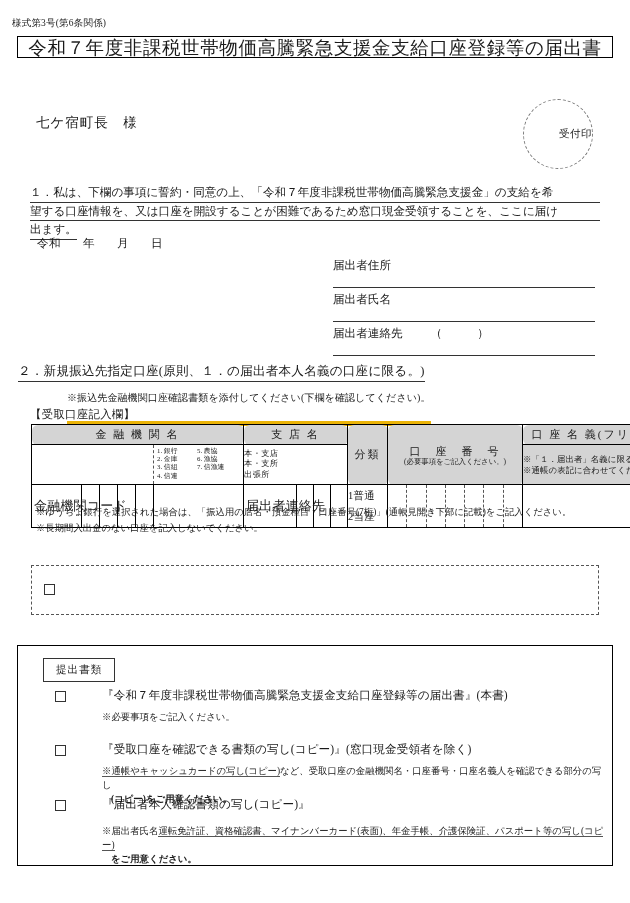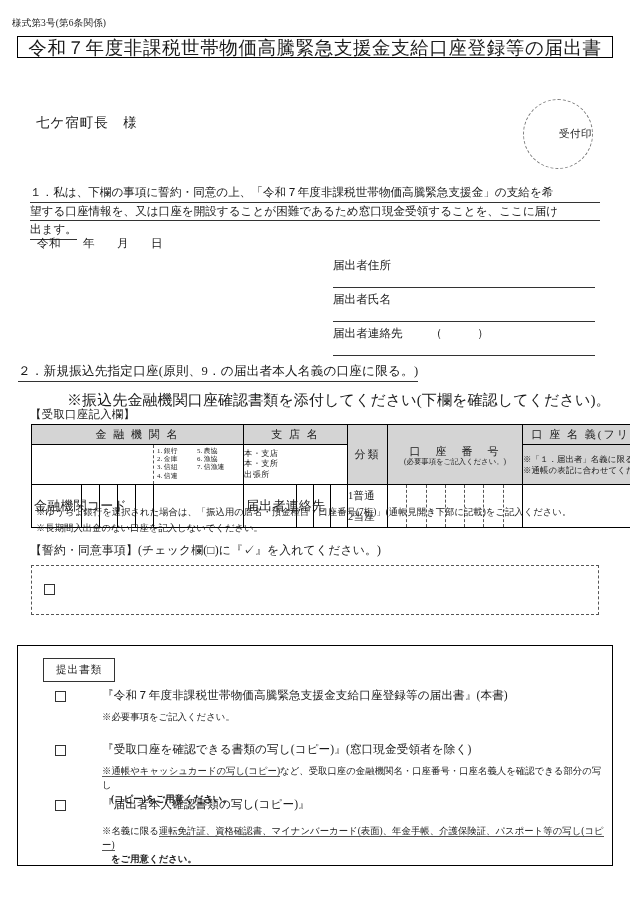--- a/index.html
+++ b/index.html
@@ -142,23 +142,23 @@
     font-size: 12.6px;
     letter-spacing: 0.2px;
     border-bottom: 1px solid #333;
     padding-bottom: 1px;
     white-space: nowrap;
   }
   .clause2-note {
     position: absolute;
     left: 67px;
     top: 391px;
-    font-size: 15px;
+    font-size: 10px;
     letter-spacing: 0.1px;
-    border-bottom: 1px solid #eab308;
+    border-bottom: 5px solid #eab308;
     padding-bottom: 16px;
     white-space: nowrap;
   }
   .section-label {
     position: absolute;
     left: 30px;
     top: 407px;
     font-size: 11.4px;
     letter-spacing: 0.3px;
     white-space: nowrap;
@@ -178,20 +178,21 @@
     padding: 0;
     vertical-align: middle;
     font-weight: normal;
   }
   .hdr {
     background: #d4d4d4;
     text-align: center;
     font-size: 11px;
     height: 19px;
     letter-spacing: 2px;
+    border-radius: 6px;
   }
   .hdr small {
     display: block;
     font-size: 7.4px;
     letter-spacing: 0;
     line-height: 8px;
     margin-top: -1px;
   }
 
   .cell-bank { height: 39px; position: relative; }
@@ -398,21 +399,21 @@
   <div class="field" id="field-address">
     <span>届出者住所</span>
   </div>
   <div class="field" id="field-name">
     <span>届出者氏名</span>
   </div>
   <div class="field" id="field-contact">
     <span>届出者連絡先</span><span class="paren"><span>（</span><span class="sp"></span><span>）</span></span>
   </div>
 
-  <div class="clause2">２．新規振込先指定口座(原則、9．の届出者本人名義の口座に限る。)</div>
+  <div class="clause2">２．新規振込先指定口座(原則、１．の届出者本人名義の口座に限る。)</div>
   <div class="clause2-note">※振込先金融機関口座確認書類を添付してください(下欄を確認してください)。</div>
   <div class="section-label">【受取口座記入欄】</div>
 
   <table class="acct-table">
     <colgroup>
       <col style="width:50px">
         <col style="width:18px">
         <col style="width:18px">
         <col style="width:18px">
         <col style="width:18px">
@@ -486,21 +487,20 @@
         </div>
       </td>
       <td class="name-blank" rowspan="1"></td>
     </tr>
   </tbody>
     </table>
 
   <div class="tnote" id="tnote1">※ゆうちょ銀行を選択された場合は、「振込用の店名・預金種目・口座番号(7桁)」(通帳見開き下部に記載)をご記入ください。</div>
   <div class="tnote" id="tnote2">※長期間入出金のない口座を記入しないでください。</div>
 
-  <div class="pledge-label">【誓約・同意事項】(チェック欄(□)に『✓』を入れてください。)</div>
   <div class="pledge-box">
     <div class="pledge-check"></div>
   </div>
 
   <div class="docs-box">
     <div class="docs-title">提出書類</div>
   </div>
 
   <div class="doc-item" id="doc1">
     <div class="doc-check"></div>
@@ -514,18 +514,18 @@
     <div class="doc-sub">
       <span class="uline">※通帳やキャッシュカードの写し(コピー)</span><span>など、受取口座の金融機関名・口座番号・口座名義人を確認できる部分の写し</span>
       <span class="indent">(コピー)をご用意ください。</span>
     </div>
   </div>
 
   <div class="doc-item" id="doc3">
     <div class="doc-check"></div>
     <div class="doc-main">『届出者本人確認書類の写し(コピー)』</div>
     <div class="doc-sub">
-      <span>※名義に限る</span><span class="uline">運転免許証、資格確認書、マイナンバーカード(表面)、年金手帳、介護保険証、パスポート等の写し(コピー)</span>
+      <span>※届出者氏名</span><span class="uline">運転免許証、資格確認書、マイナンバーカード(表面)、年金手帳、介護保険証、パスポート等の写し(コピー)</span>
       <span class="indent">をご用意ください。</span>
     </div>
   </div>
 
 </div>
 
 </body></html>

